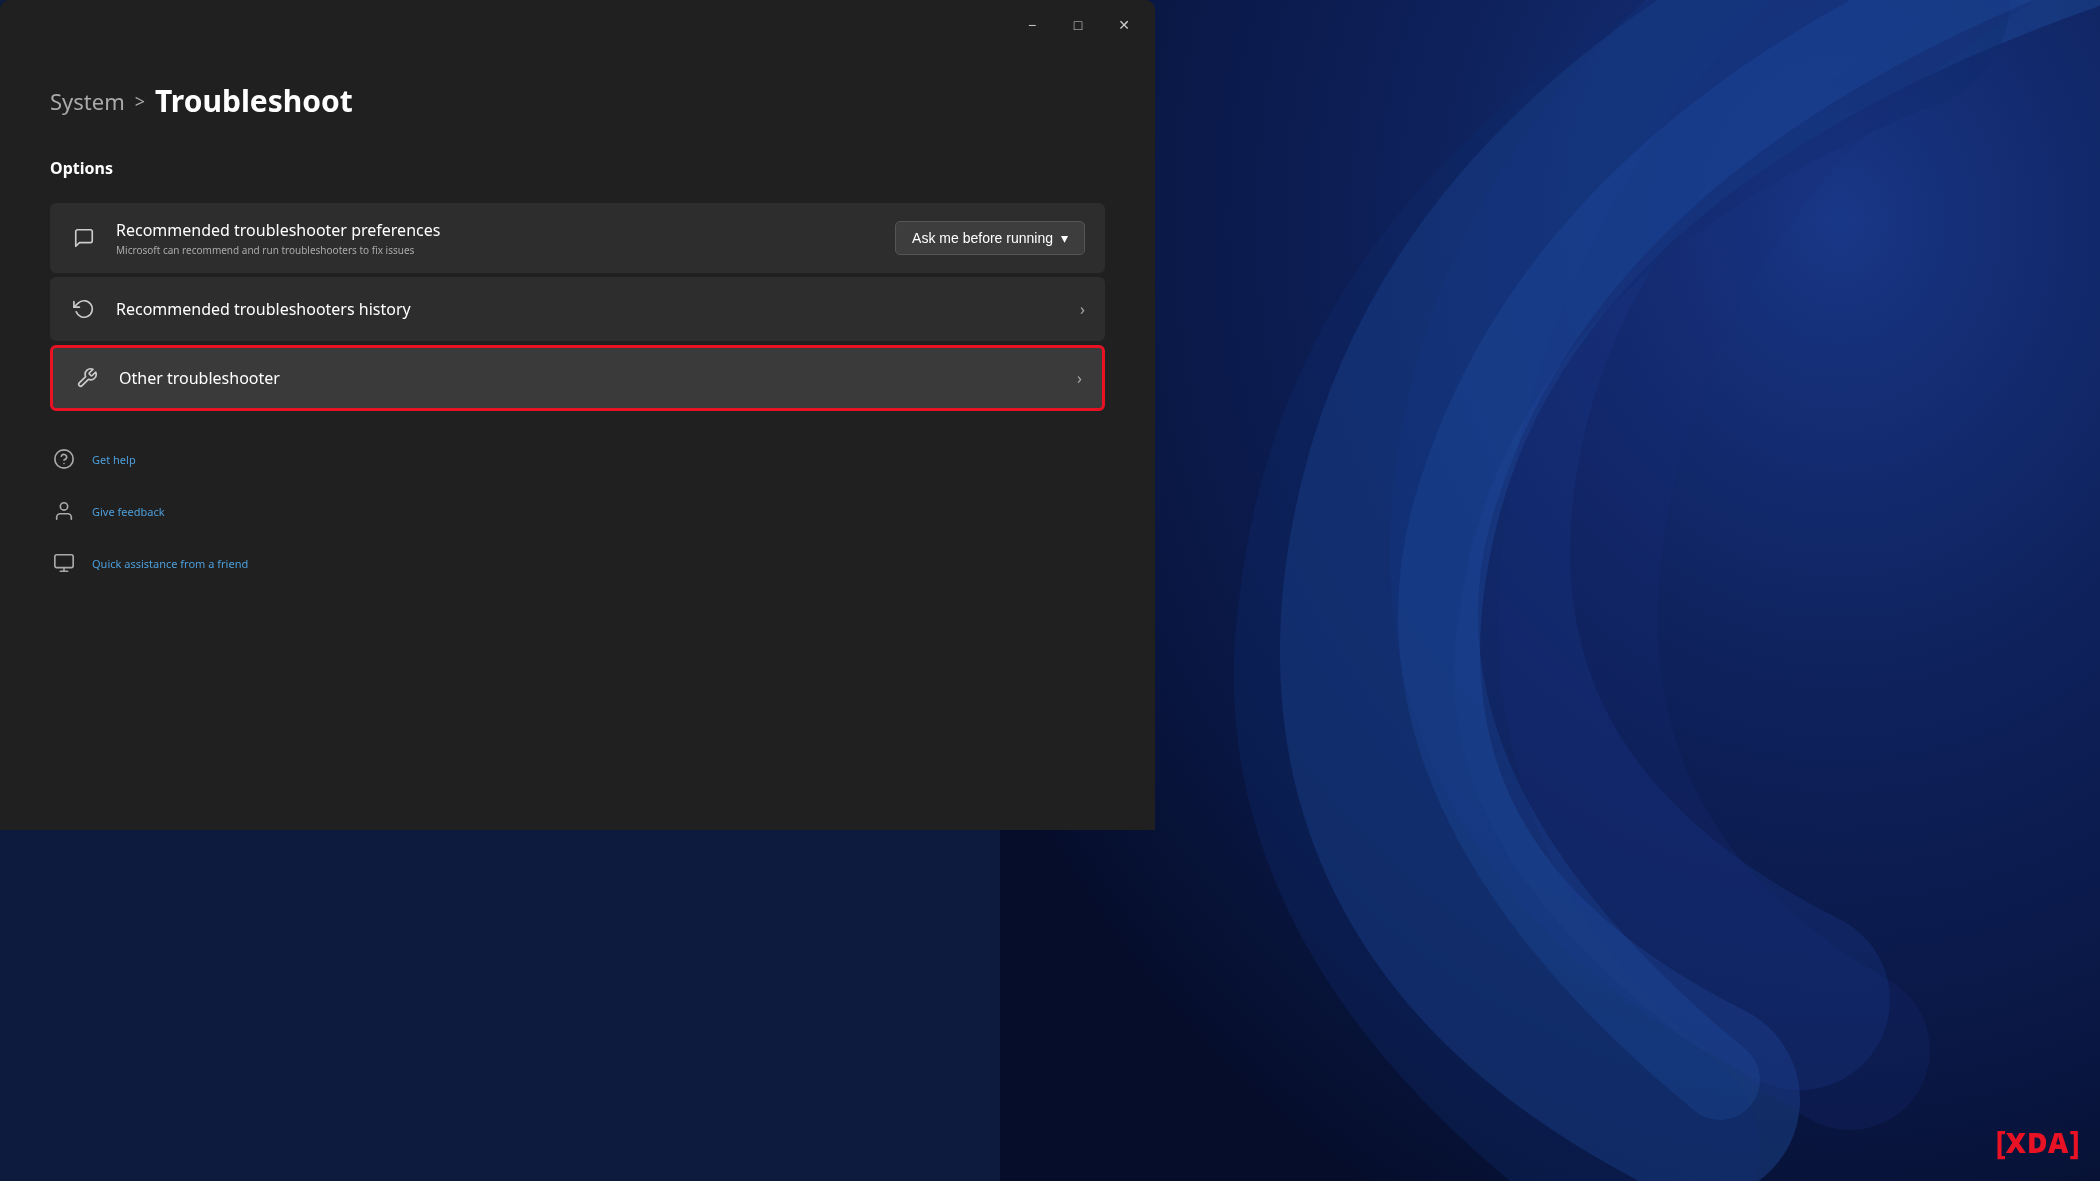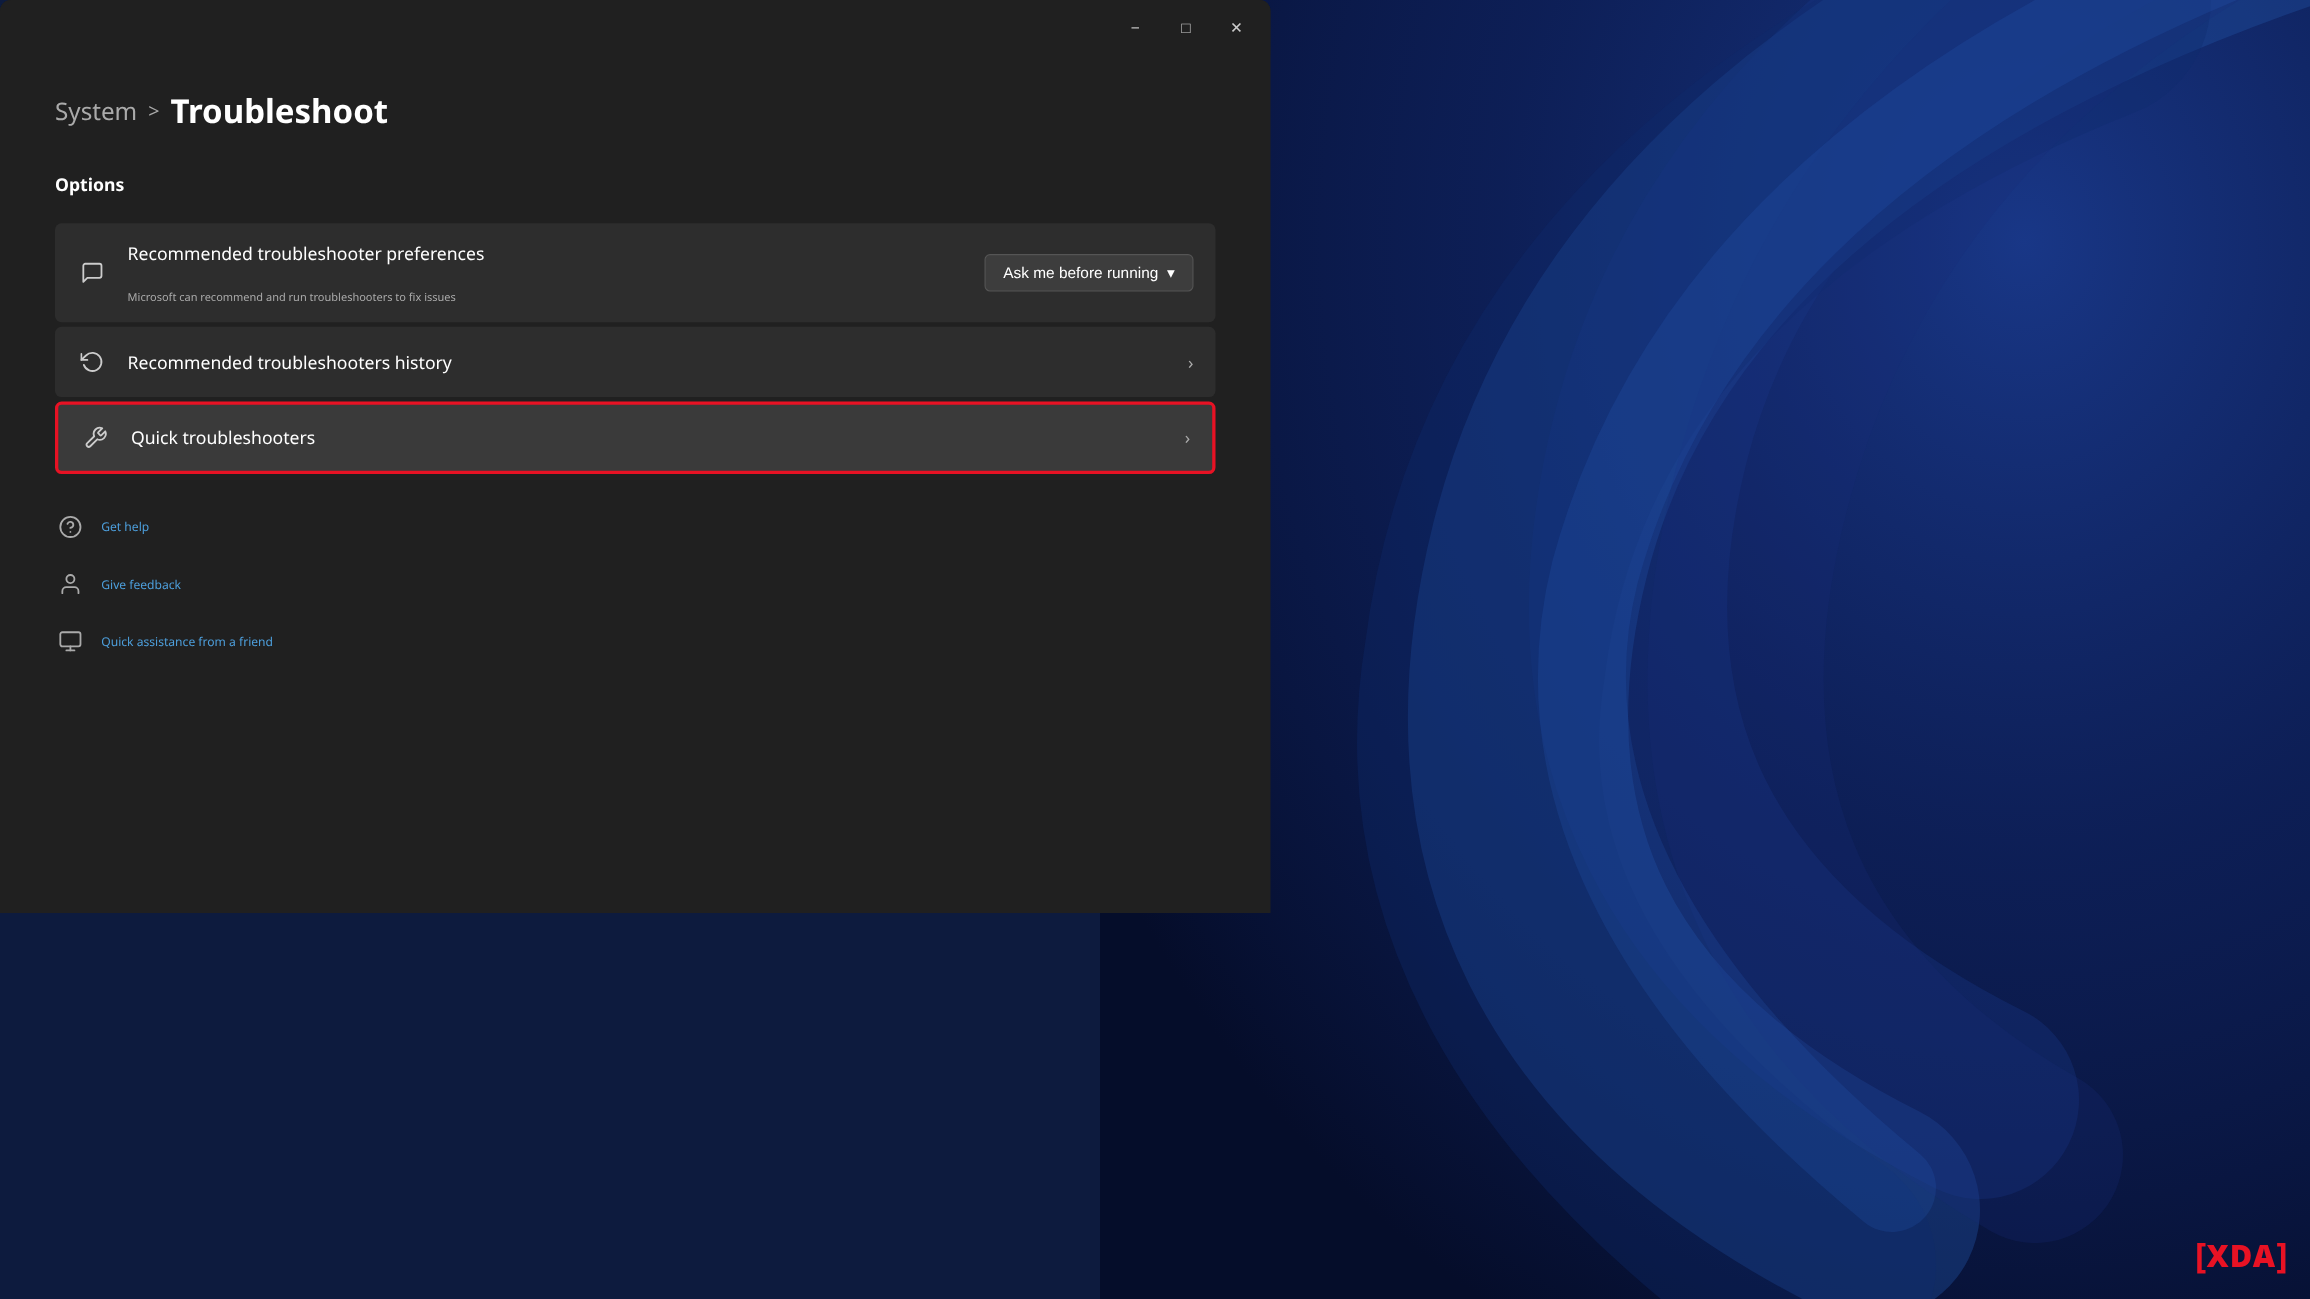--- a/index.html
+++ b/index.html
@@ -158,21 +158,20 @@
       display: flex;
       align-items: center;
       justify-content: center;
       color: #ccc;
       flex-shrink: 0;
     }
 
     .option-text-block {
       display: flex;
       flex-direction: column;
-      gap: 20px;
     }
 
     .option-title {
       font-size: 16px;
       font-weight: 400;
       color: #fff;
     }
 
     .option-subtitle {
       font-size: 10px;
@@ -358,21 +357,21 @@
       </div>
 
       <div class="option-row highlighted">
         <div class="option-left">
           <div class="option-icon">
             <svg width="22" height="22" viewBox="0 0 24 24" fill="none" stroke="#ccc" stroke-width="1.8" stroke-linecap="round" stroke-linejoin="round">
               <path d="M14.7 6.3a1 1 0 000 1.4l1.6 1.6a1 1 0 001.4 0l3.77-3.77a6 6 0 01-7.94 7.94l-6.91 6.91a2.12 2.12 0 01-3-3l6.91-6.91a6 6 0 017.94-7.94l-3.76 3.76z"></path>
             </svg>
           </div>
           <div class="option-text-block">
-            <span class="option-title">Quick troubleshooters</span>
+            <span class="option-title">Other troubleshooter</span>
           </div>
         </div>
         <div class="option-right">
           <span class="chevron-right">›</span>
         </div>
       </div>
 
     </div>
 
     <div class="links-section">

